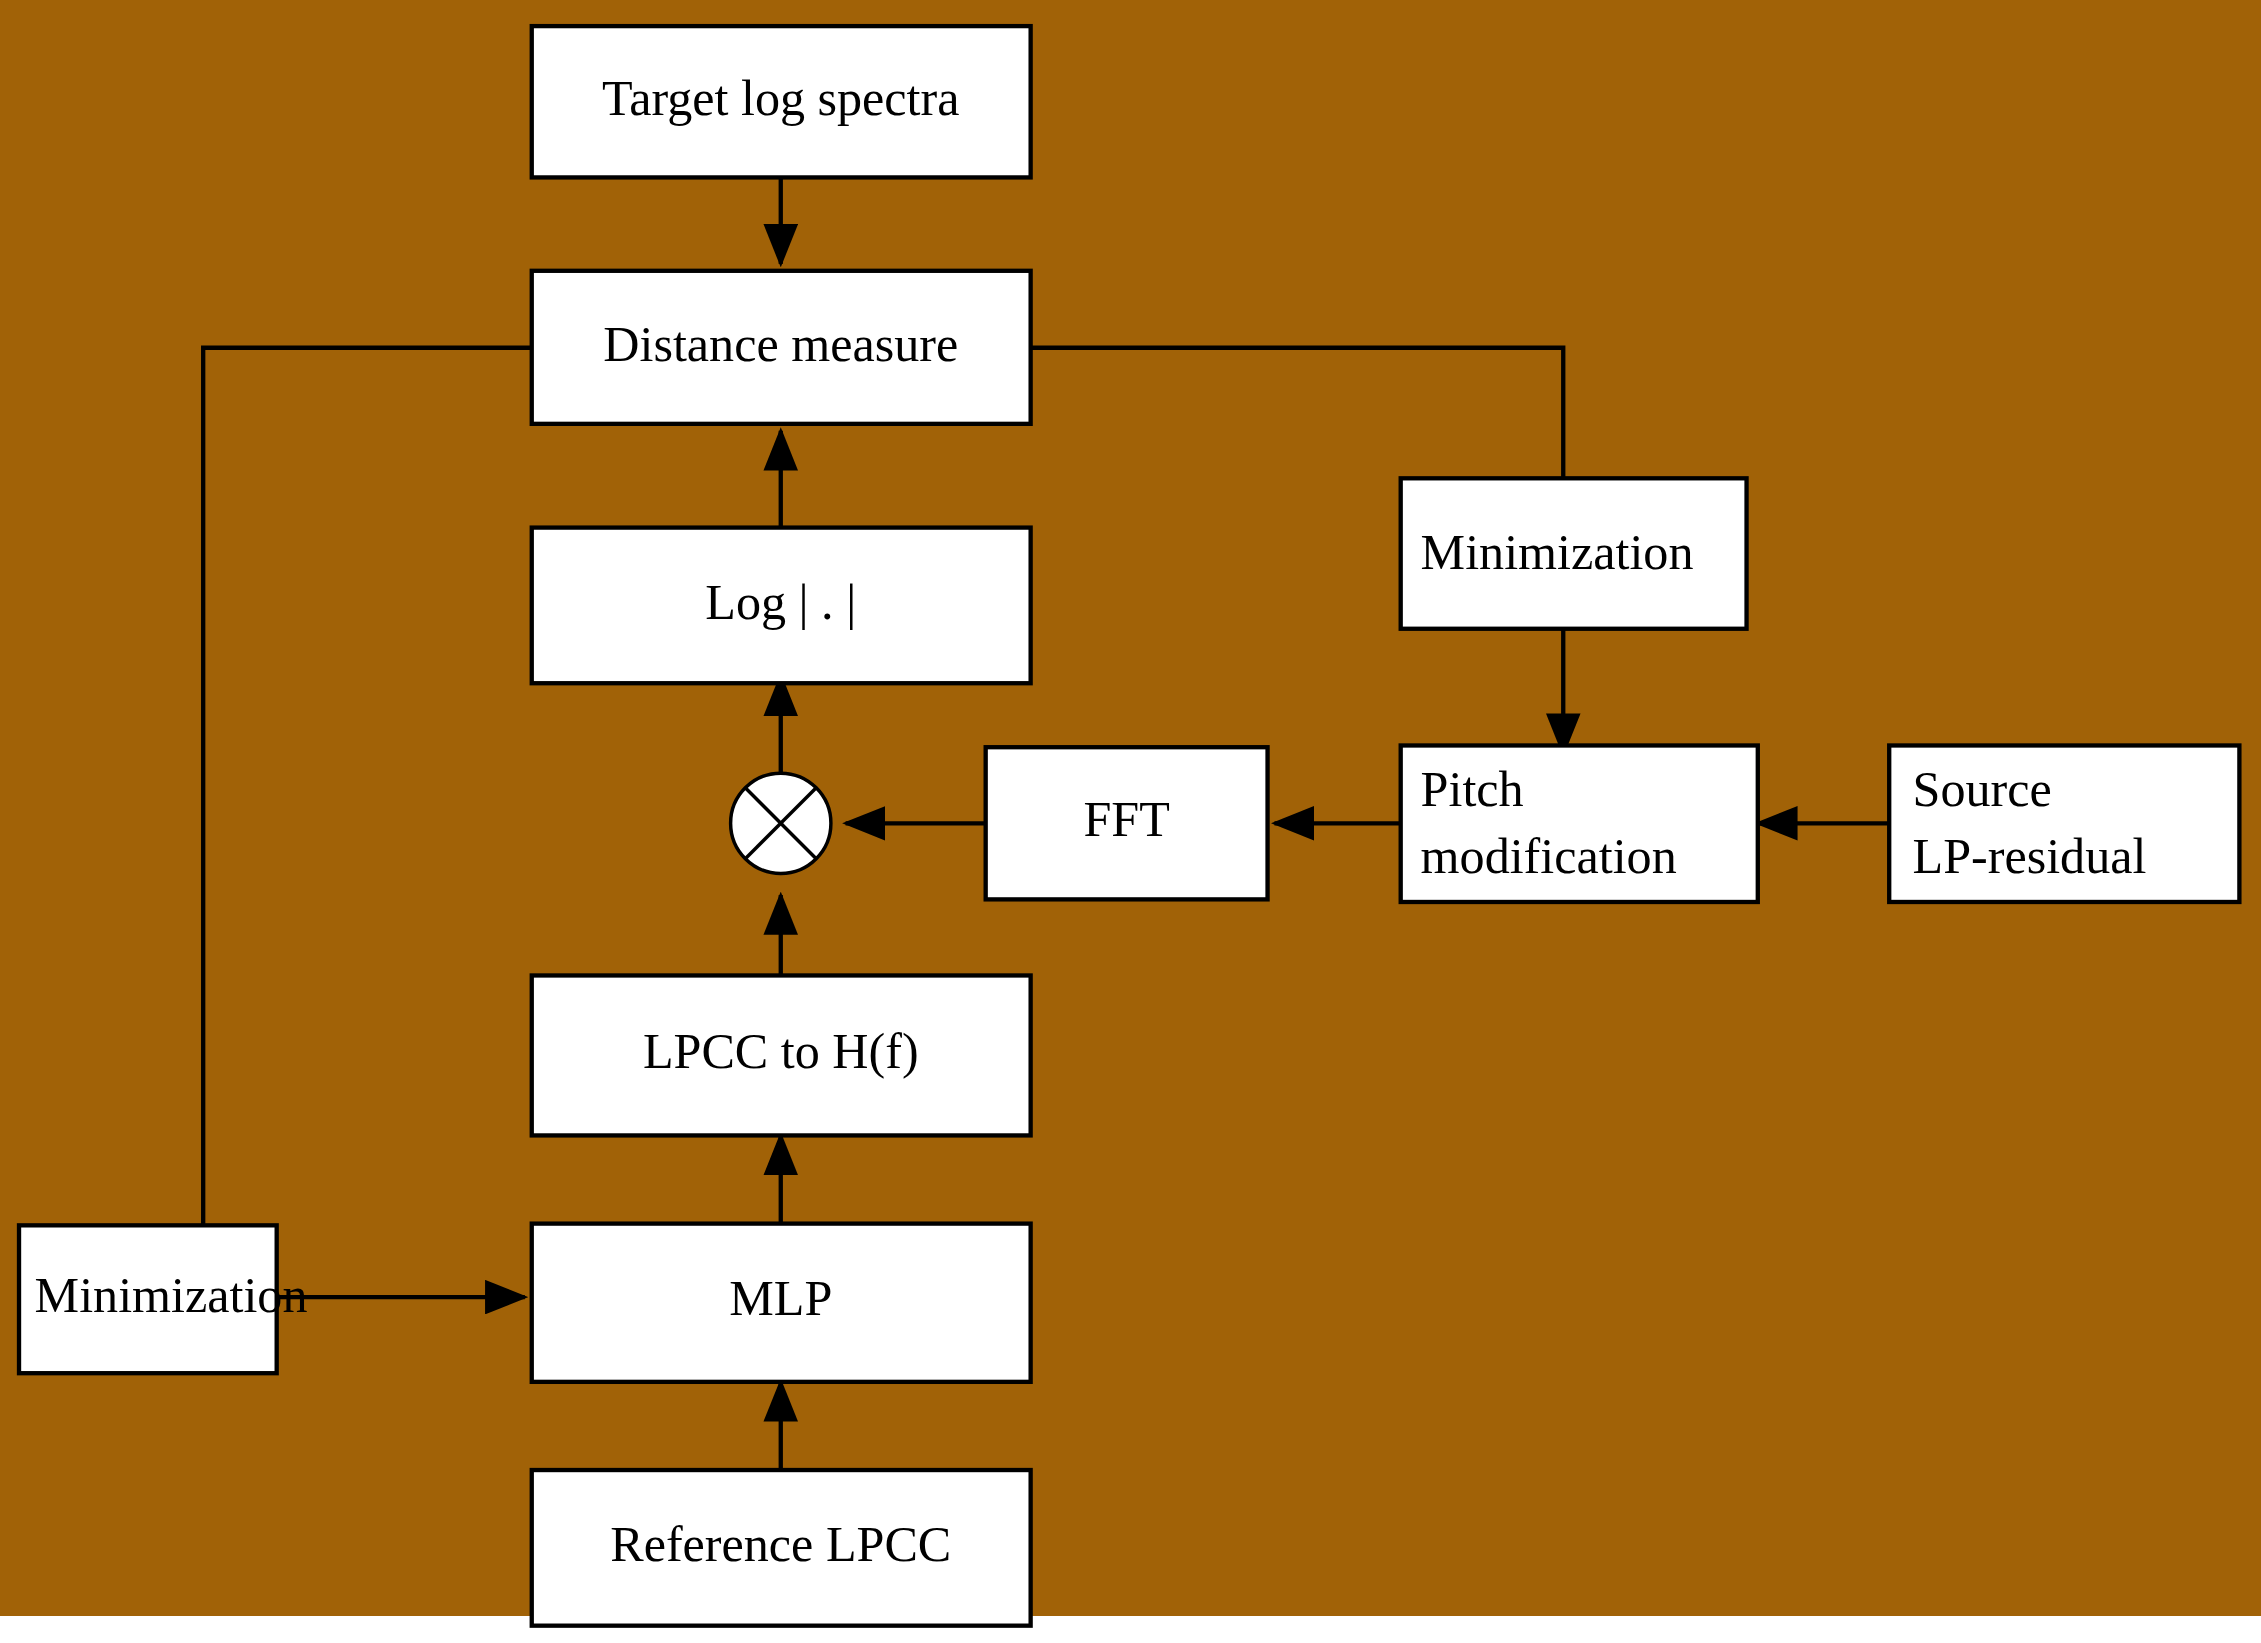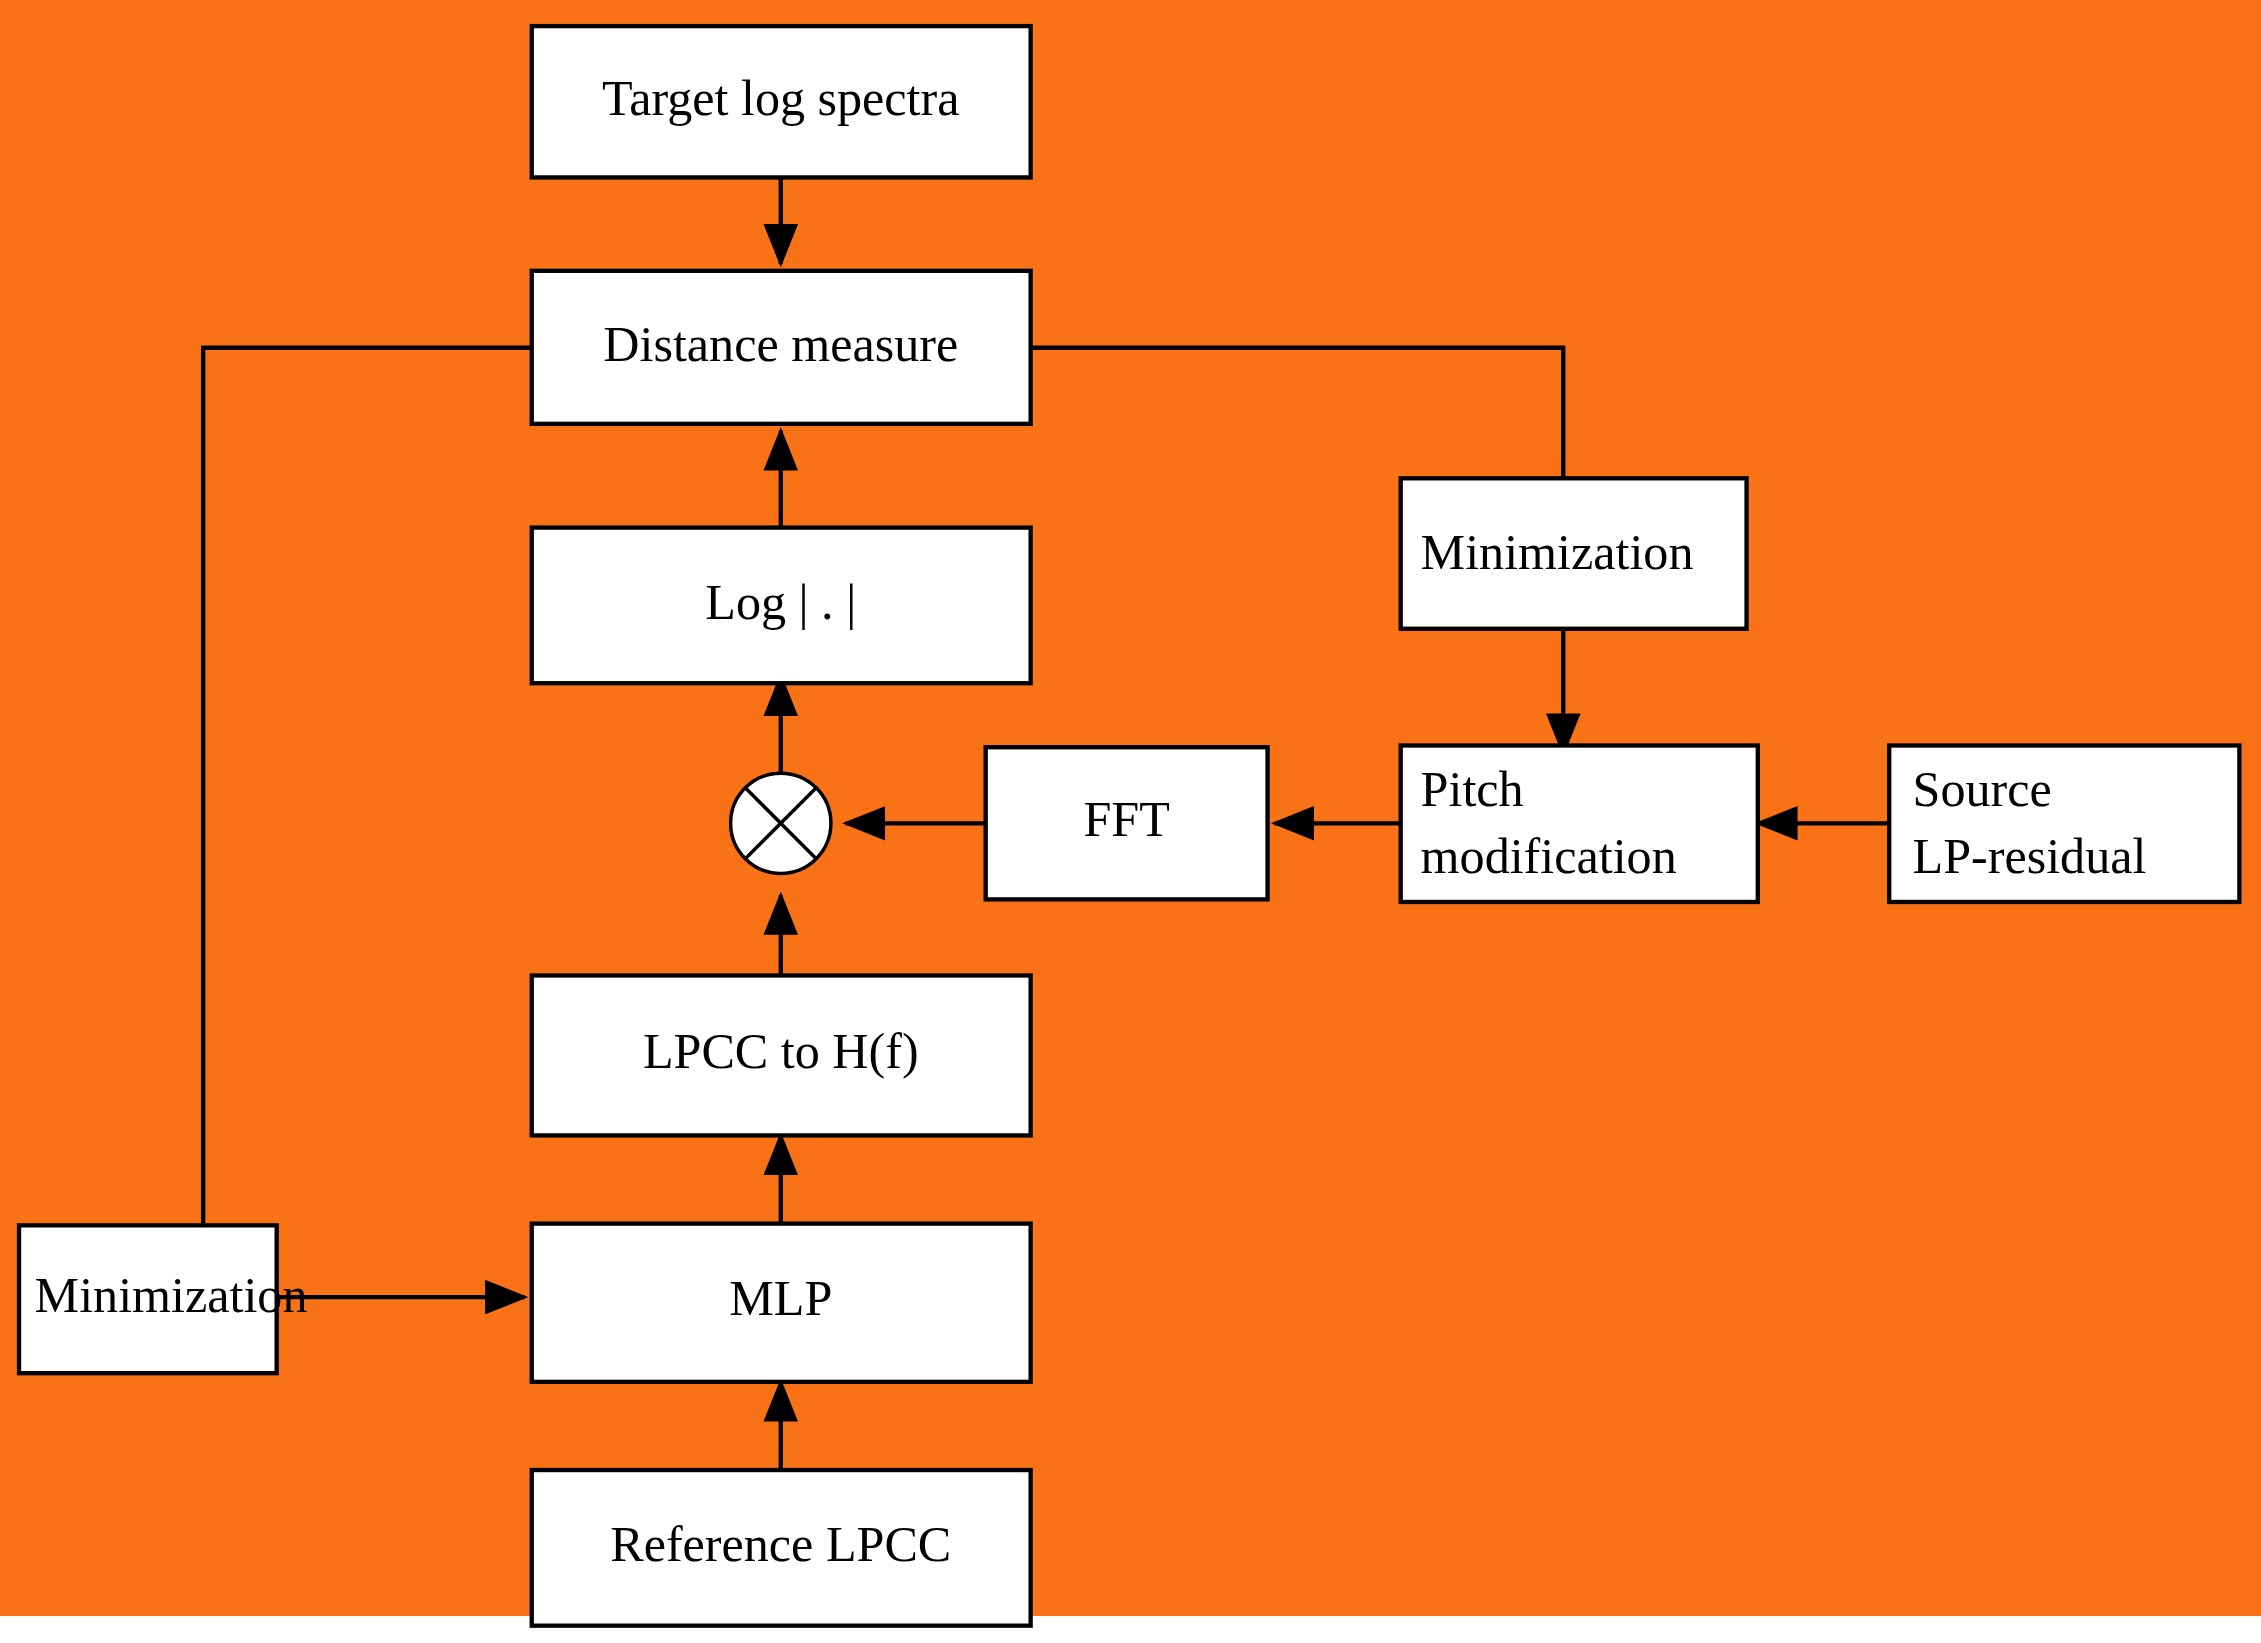--- a/index.html
+++ b/index.html
@@ -11,21 +11,21 @@
   body {
     width: 2261px;
     height: 1644px;
     font-family: "Liberation Serif", "DejaVu Serif", serif;
     overflow: hidden;
   }
   #diagram-root {
     position: relative;
     width: 2261px;
     height: 1616px;
-    background: #f97316;
+    background: #a16207;
   }
   svg.diagram {
     position: absolute;
     top: 0;
     left: 0;
     width: 2261px;
     height: 1644px;
     display: block;
   }
   .node-rect {

